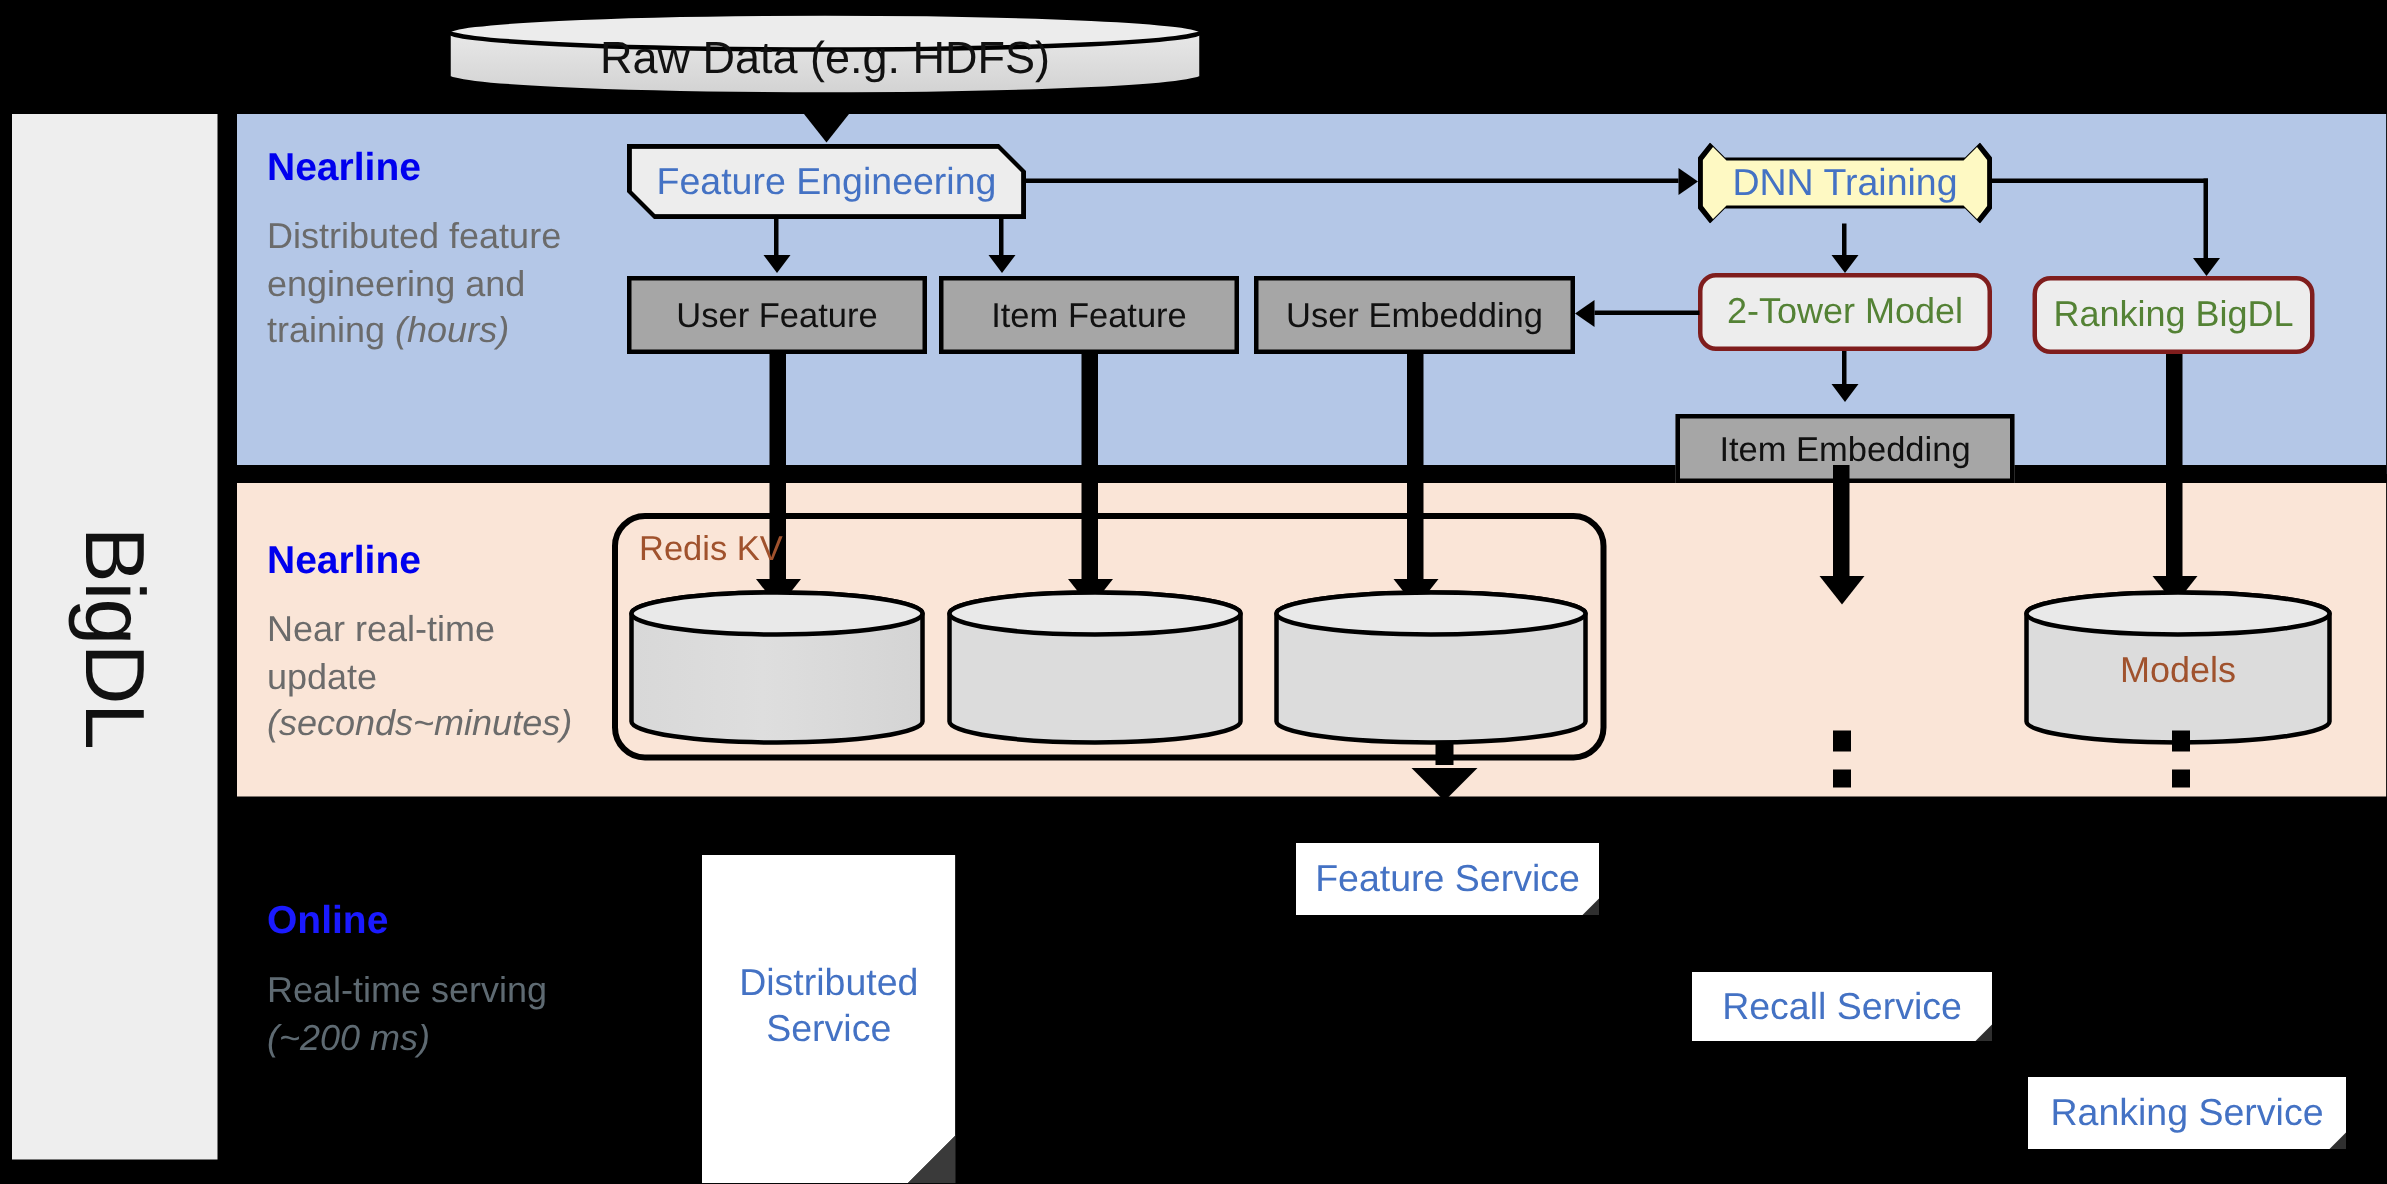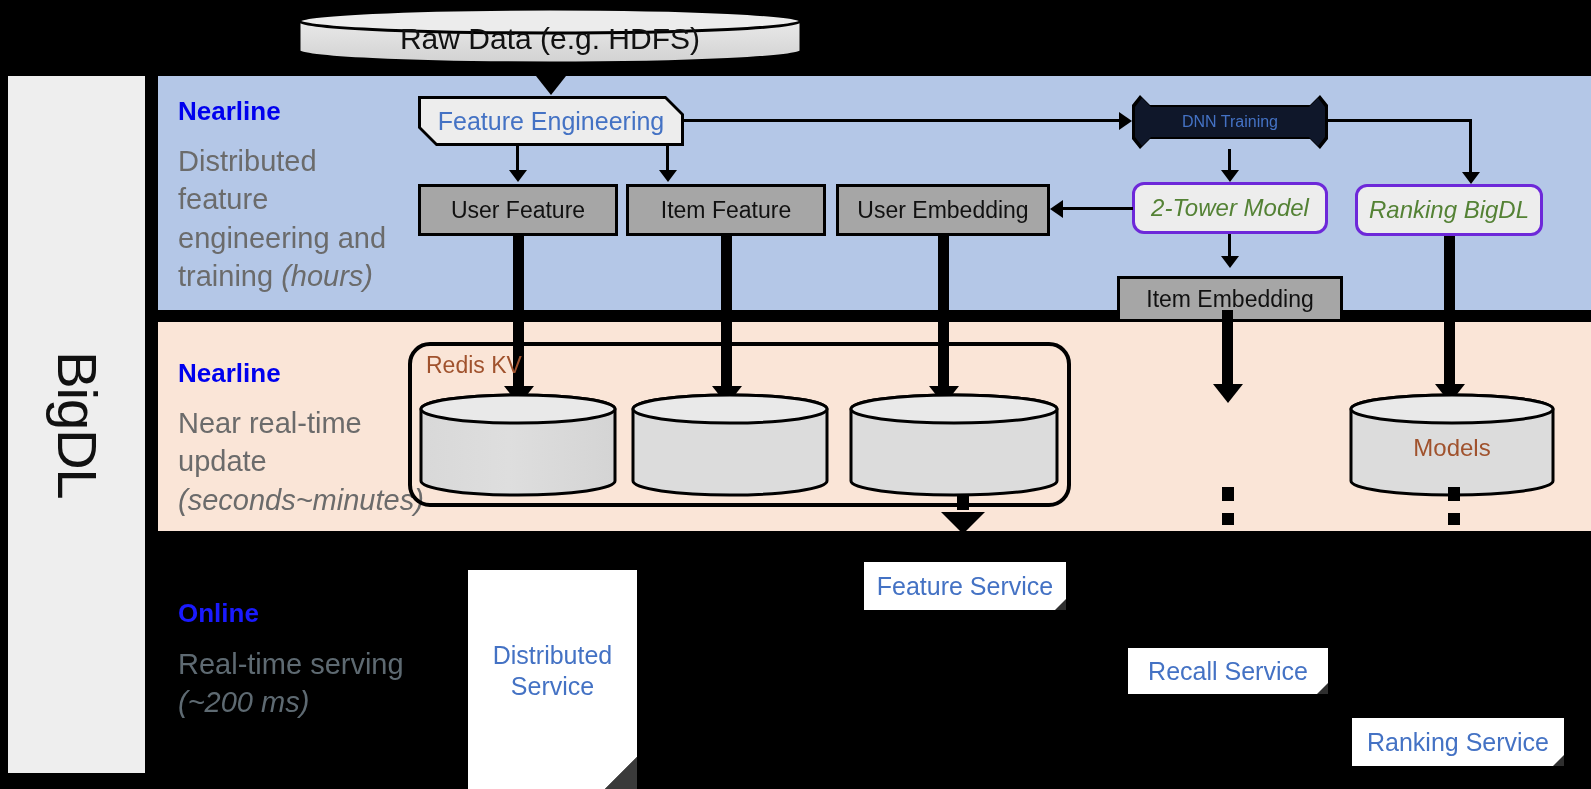--- a/index.html
+++ b/index.html
@@ -55,21 +55,21 @@
   
   .band-title {
     position: absolute;
     font-size: 26px;
     color: #0000ee;
     font-weight: 600;
     white-space: nowrap;
   }
   .band-desc {
     position: absolute;
-    font-size: 29px;
+    font-size: 24px;
     color: #6b6b6b;
     line-height: 1.32;
     width: 230px;
   }
   .band-desc .it { font-style: italic; }
 
   #t-offline { left: 178px; top: 96px; }
   #d-offline { left: 178px; top: 142px; }
   #t-nearline { left: 178px; top: 358px; }
   #d-nearline { left: 178px; top: 404px; }
@@ -92,24 +92,23 @@
   .box-gray {
     background: #a6a6a6;
     border: 3px solid #000;
     color: #111;
     font-size: 23px;
   }
 
   
   .box-round {
     background: #ededed;
-    border: 3px solid #6d28d9;
+    border: 3px solid #7f1d1d;
     border-radius: 12px;
     font-size: 24px;
-    font-style: italic;
   }
   .box-bevel-outline {
     position: absolute;
     background: #000;
     clip-path: polygon(0 0, calc(100% - 18px) 0, 100% 18px, 100% 100%, 18px 100%, 0 calc(100% - 18px));
   }
   .box-bevel-inner {
     position: absolute;
     left: 3px; top: 3px; right: 3px; bottom: 3px;
     background: #ededed;
@@ -123,27 +122,27 @@
     position: absolute;
     background: #000;
     clip-path: polygon(
       0 10px, 8px 0, 18px 10px, calc(100% - 18px) 10px, calc(100% - 8px) 0, 100% 10px,
       100% calc(100% - 10px), calc(100% - 8px) 100%, calc(100% - 18px) calc(100% - 10px),
       18px calc(100% - 10px), 8px 100%, 0 calc(100% - 10px));
   }
   .card-inner {
     position: absolute;
     left: 3px; top: 3px; right: 3px; bottom: 3px;
-    background: #0f172a;
+    background: #fef9c3;
     display: flex; align-items: center; justify-content: center;
     clip-path: polygon(
       0 9px, 7px 0, 16px 9px, calc(100% - 16px) 9px, calc(100% - 7px) 0, 100% 9px,
       100% calc(100% - 9px), calc(100% - 7px) 100%, calc(100% - 16px) calc(100% - 9px),
       16px calc(100% - 9px), 7px 100%, 0 calc(100% - 9px));
-    font-size: 16px; color: #4472c4;
+    font-size: 25px; color: #4472c4;
   }
 
   
   .cyl { position: absolute; }
   .cyl svg { display: block; }
   .cyl-label {
     position: absolute;
     left: 0; right: 0; top: 50%;
     transform: translateY(-40%);
     text-align: center;

